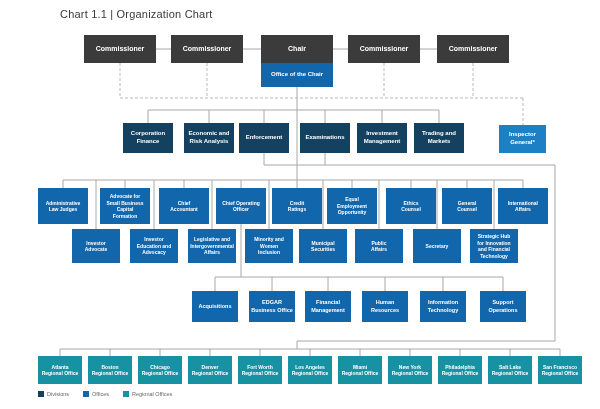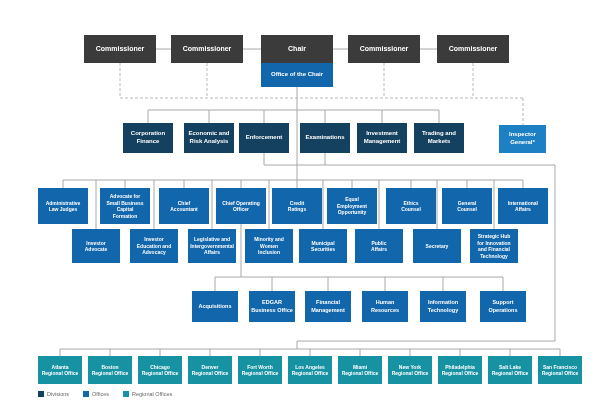--- a/index.html
+++ b/index.html
@@ -41,20 +41,21 @@
     color:rgba(245,238,225,.55);
     -webkit-text-stroke:1.2px var(--watermark-orange,#f09a1c);
     text-shadow:1px 1px 0 rgba(150,150,150,.35);
   }
 </style>
 </head>
 <body>
 
 <div class="canvas">
 
+  <div class="chart-title">Chart 1.1 | Organization Chart</div>
 
   <svg class="wires" width="600" height="409" viewBox="0 0 600 409">
     <path class="solid" d="
       M120,49 H473
       M297,87 V188
       M148,110 H439
       M148,110 V123 M209,110 V123 M264,110 V123 M325,110 V123 M382,110 V123 M439,110 V123
       M264,153 V165 M325,153 V165
       M264,165 H555 V341 H297 V349
       M63,180 H523

